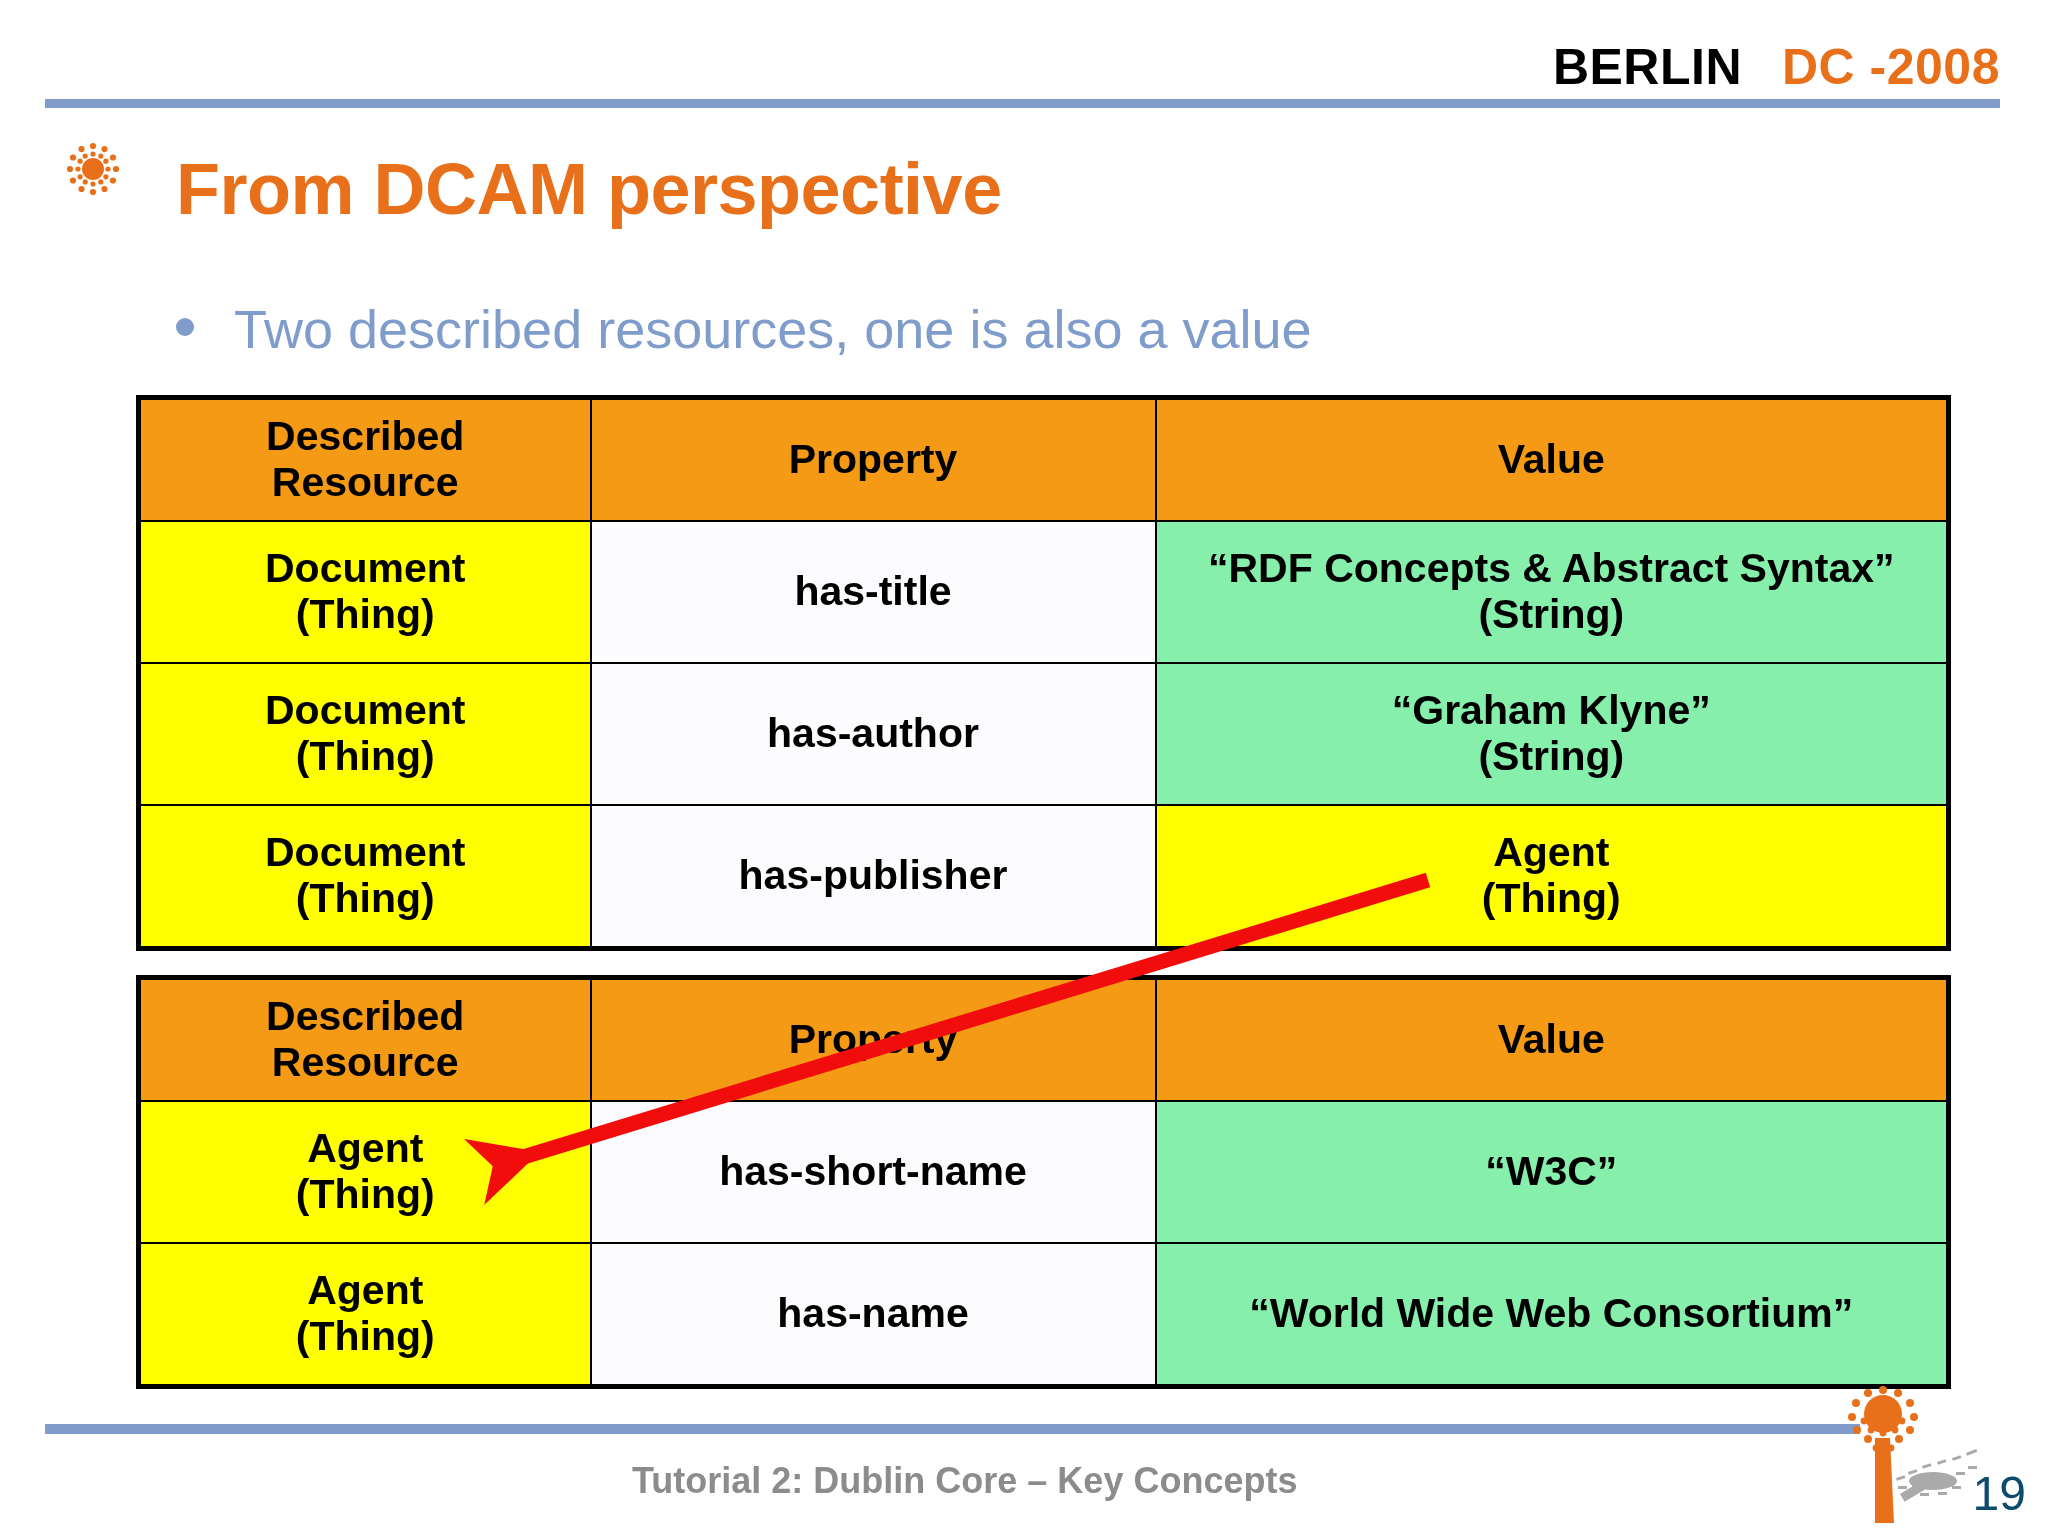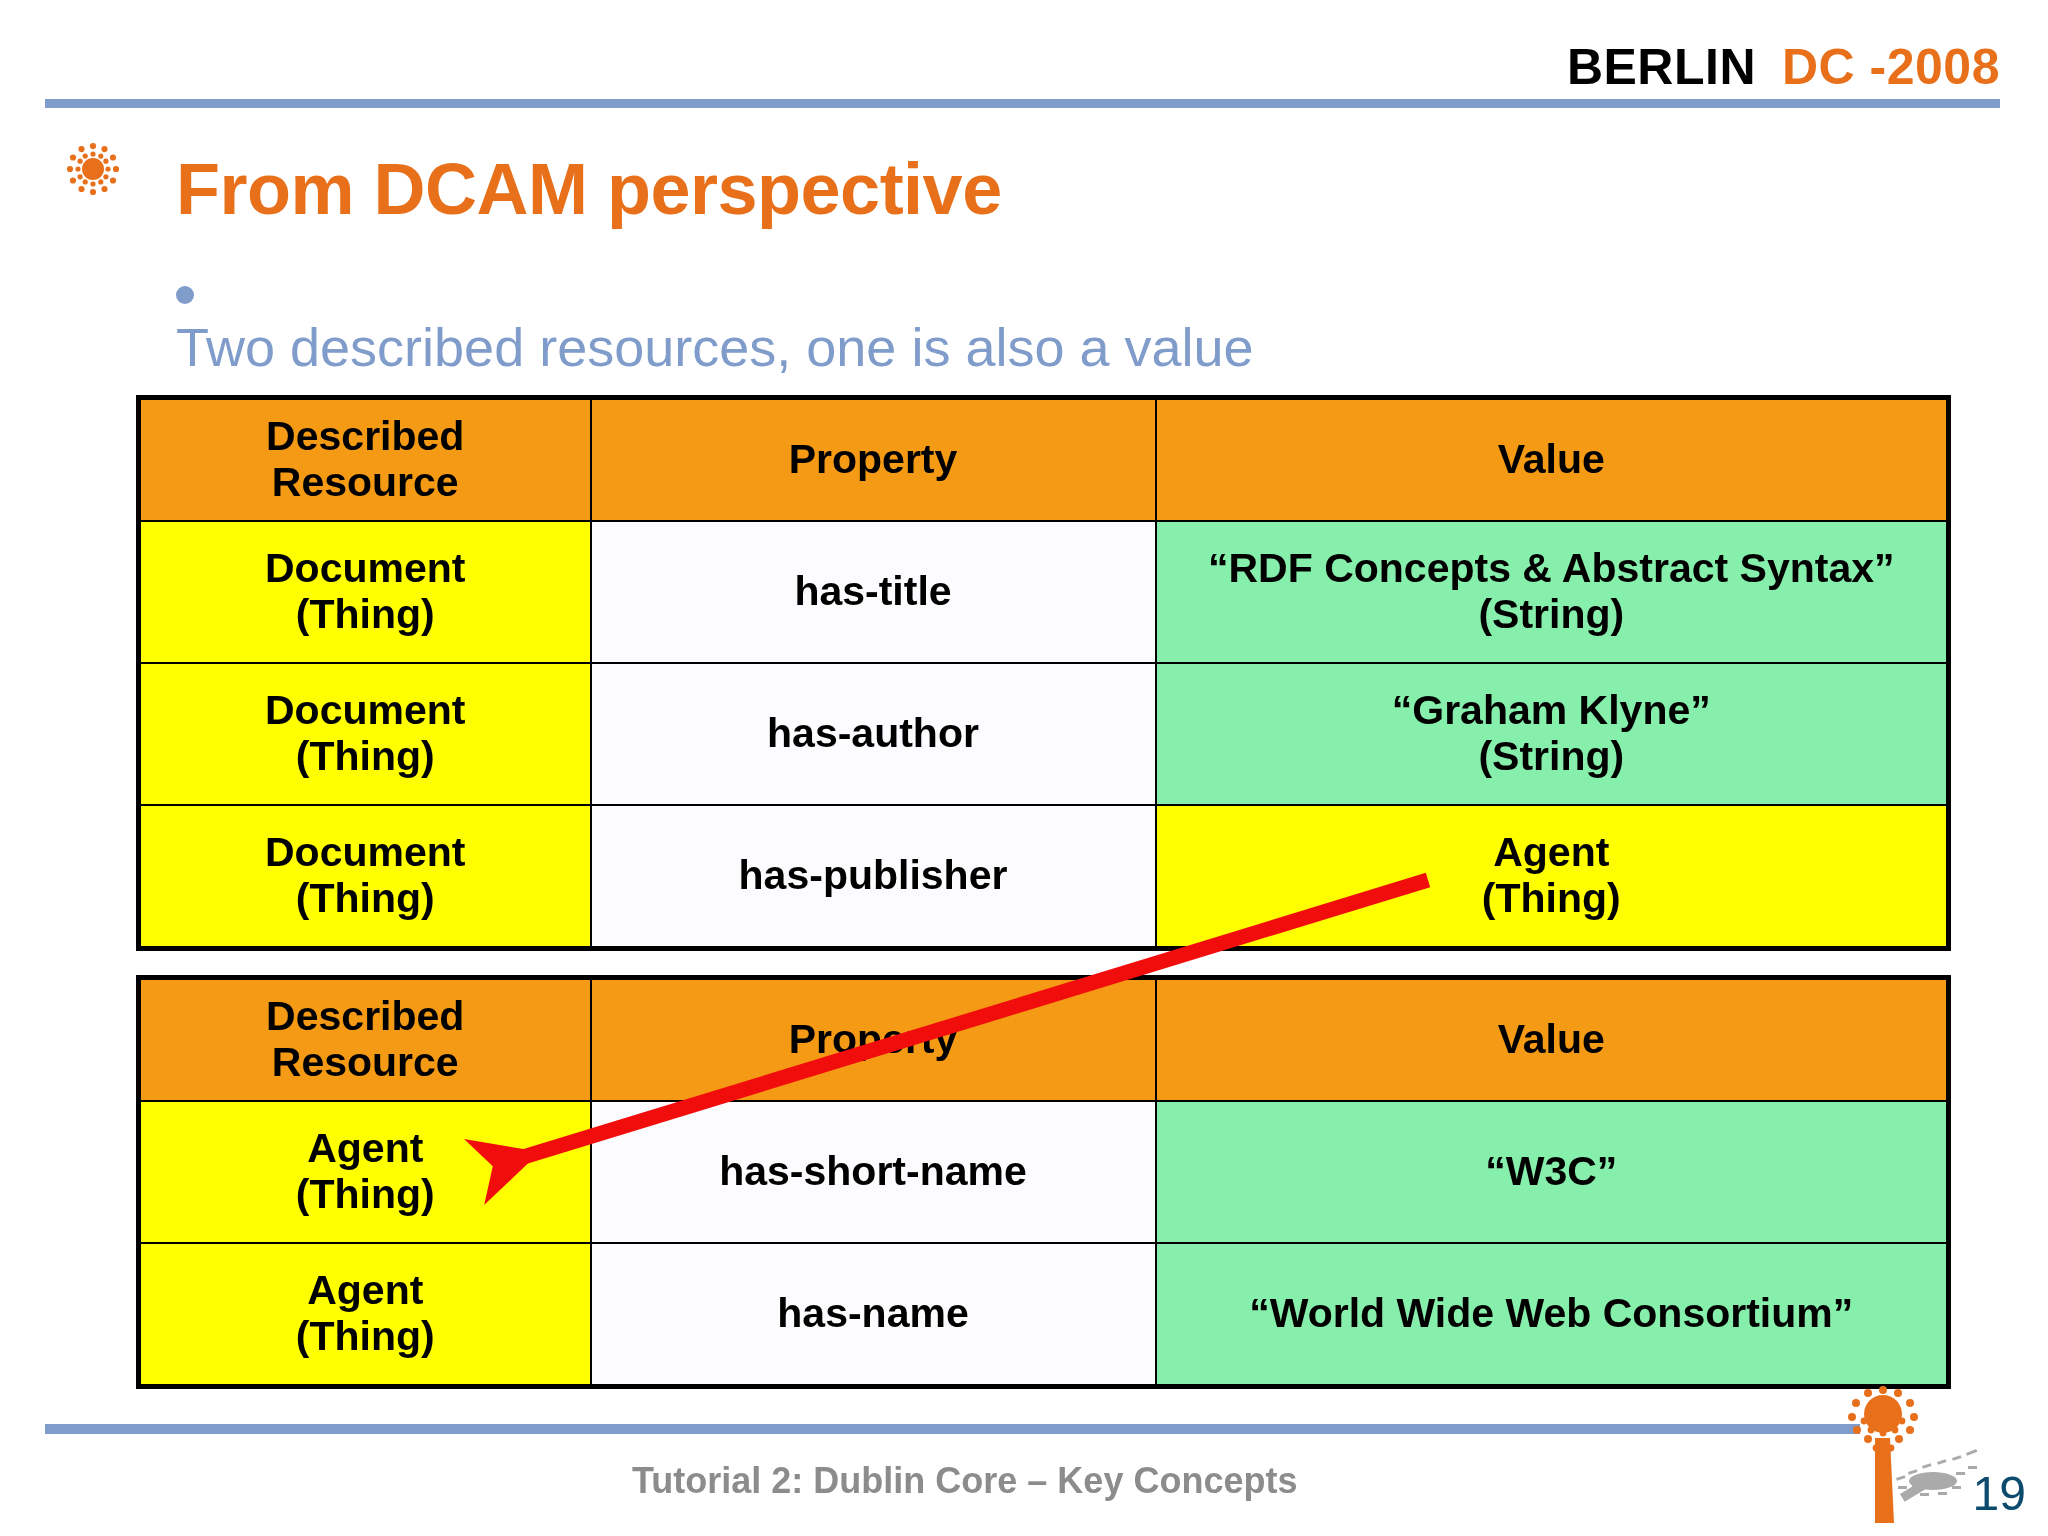--- a/index.html
+++ b/index.html
@@ -24,21 +24,21 @@
     left: 0;
     top: 38px;
     width: 2000px;
     text-align: right;
     font-size: 50px;
     font-weight: 700;
     letter-spacing: 0.5px;
     white-space: nowrap;
   }
   #header-text .berlin { color: #000000; }
-  #header-text .dc { color: #E8701A; margin-left: 26px; }
+  #header-text .dc { color: #E8701A; margin-left: 40px; }
 
   #header-rule {
     position: absolute;
     left: 45px;
     top: 99px;
     width: 1955px;
     height: 9px;
     background: #7F9CCB;
   }
 
@@ -61,21 +61,20 @@
     letter-spacing: -0.5px;
   }
 
   
   #subtitle-row {
     position: absolute;
     left: 176px;
     top: 298px;
     display: flex;
     align-items: baseline;
-    flex-direction: column;
   }
   #subtitle-bullet {
     width: 18px;
     height: 18px;
     border-radius: 50%;
     background: #7F9CCB;
     margin-right: 40px;
     position: relative;
     top: -12px;
     flex: none;

